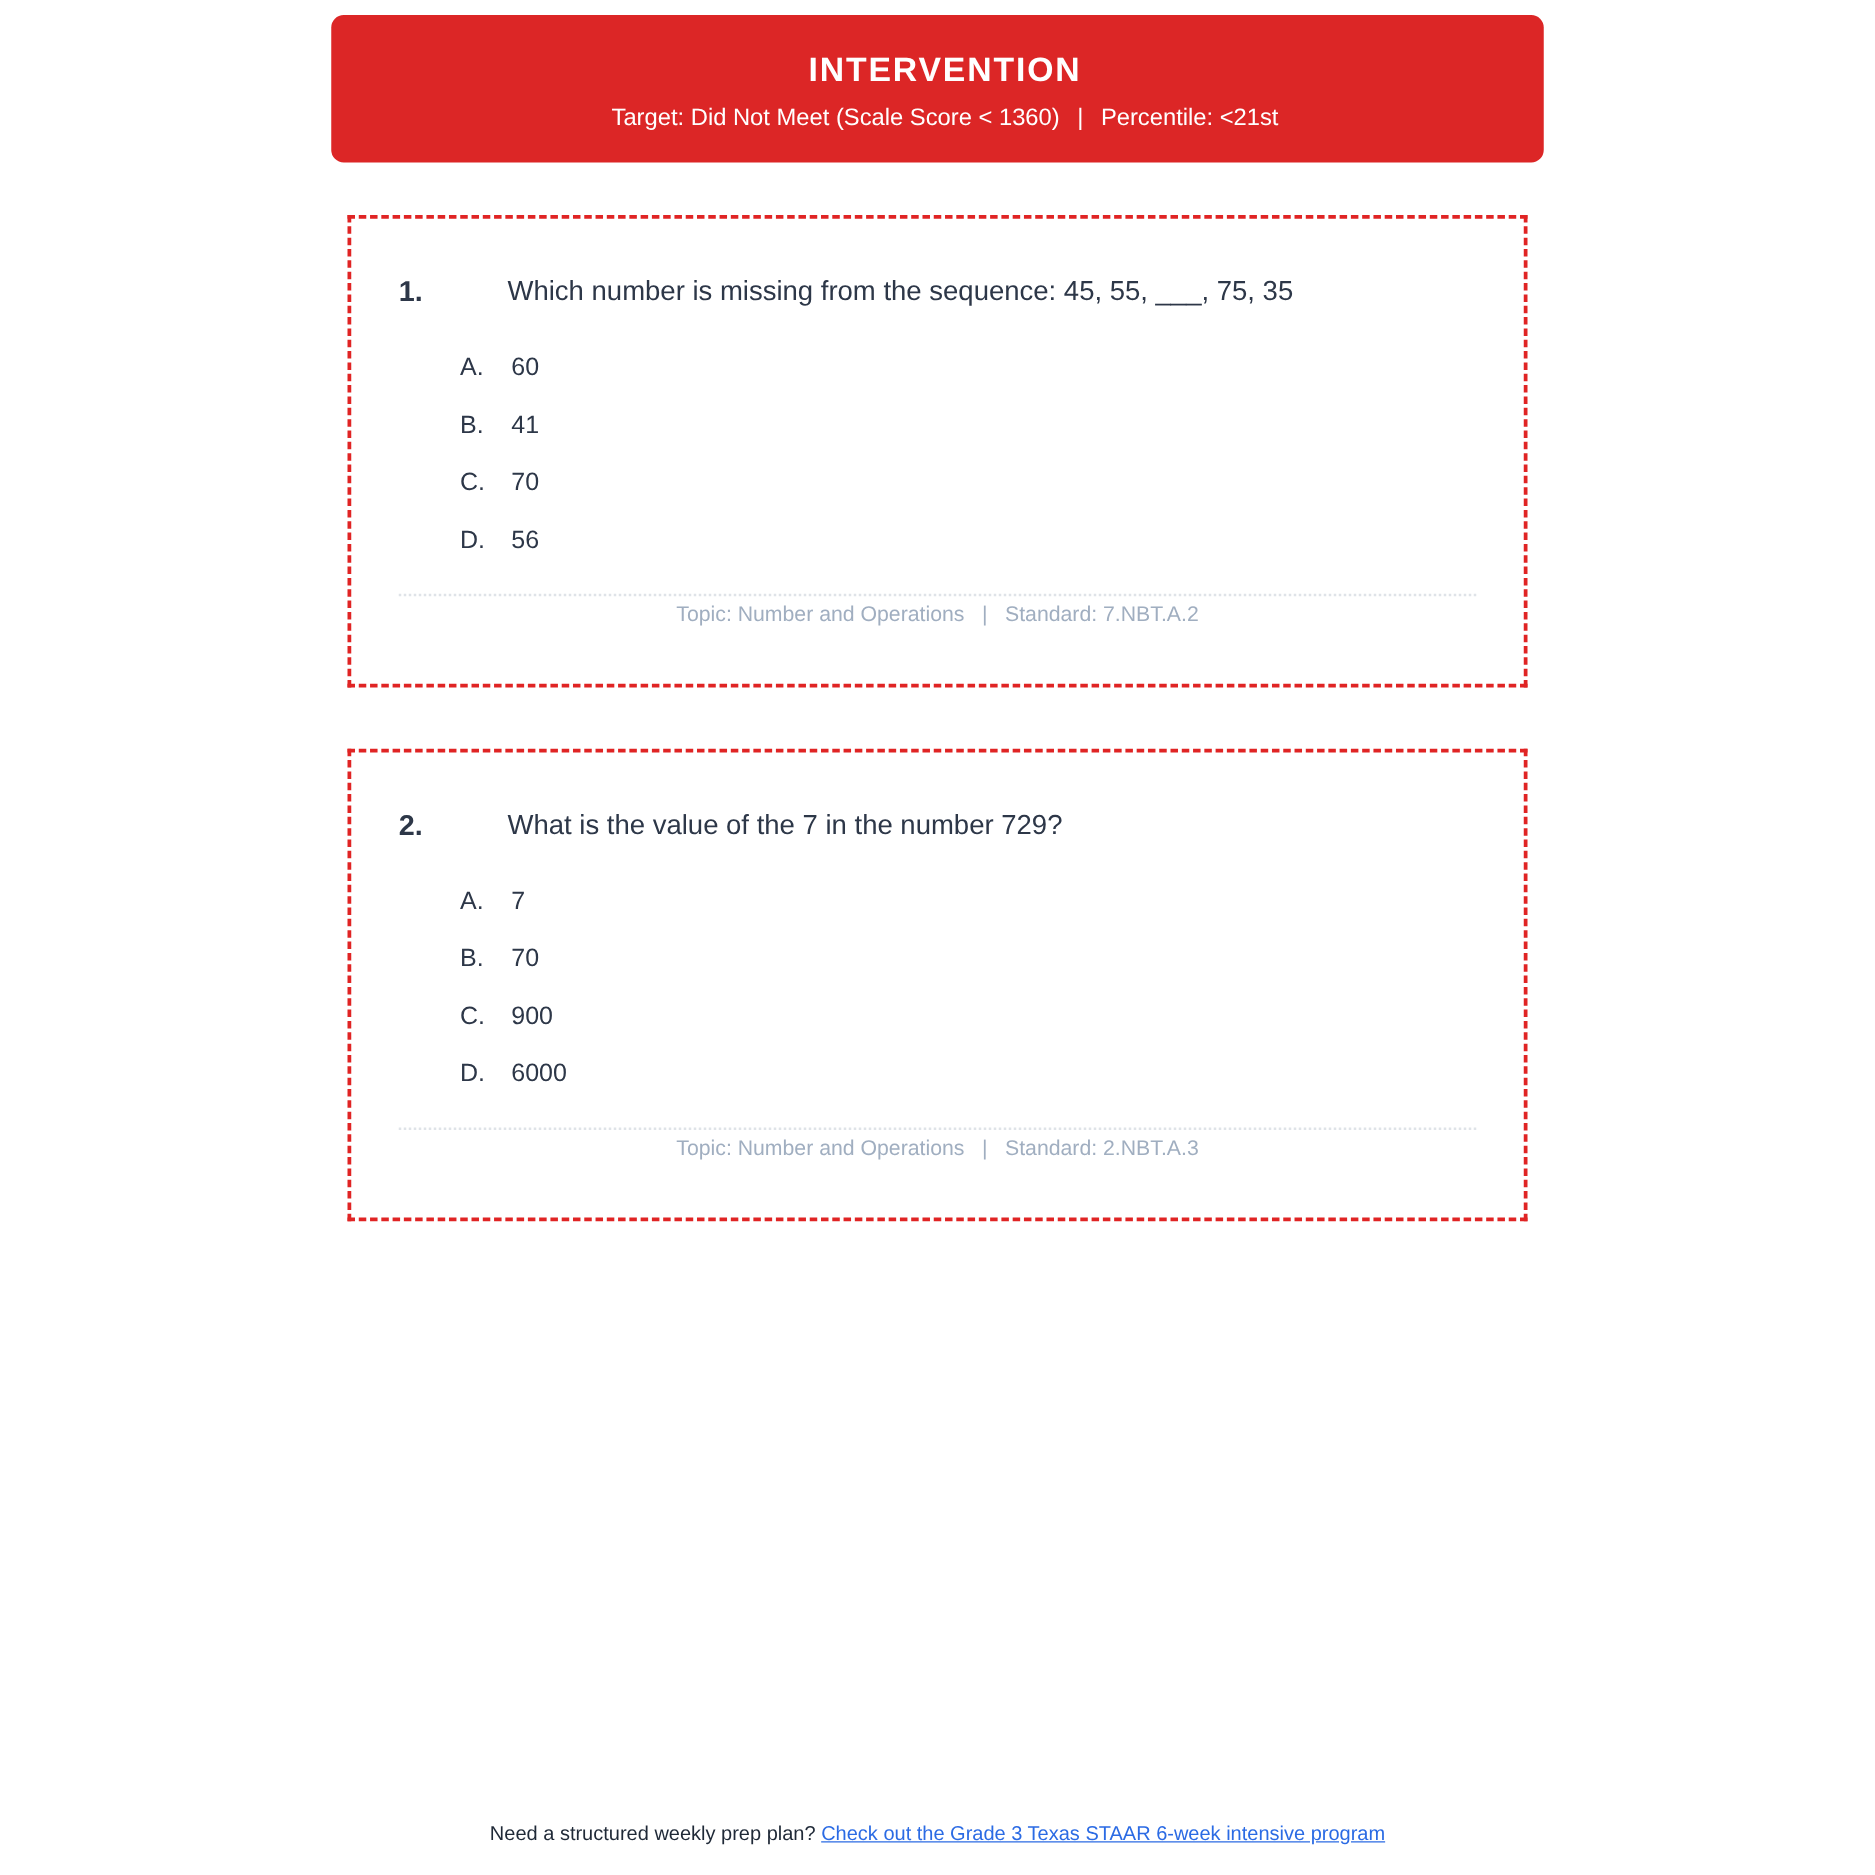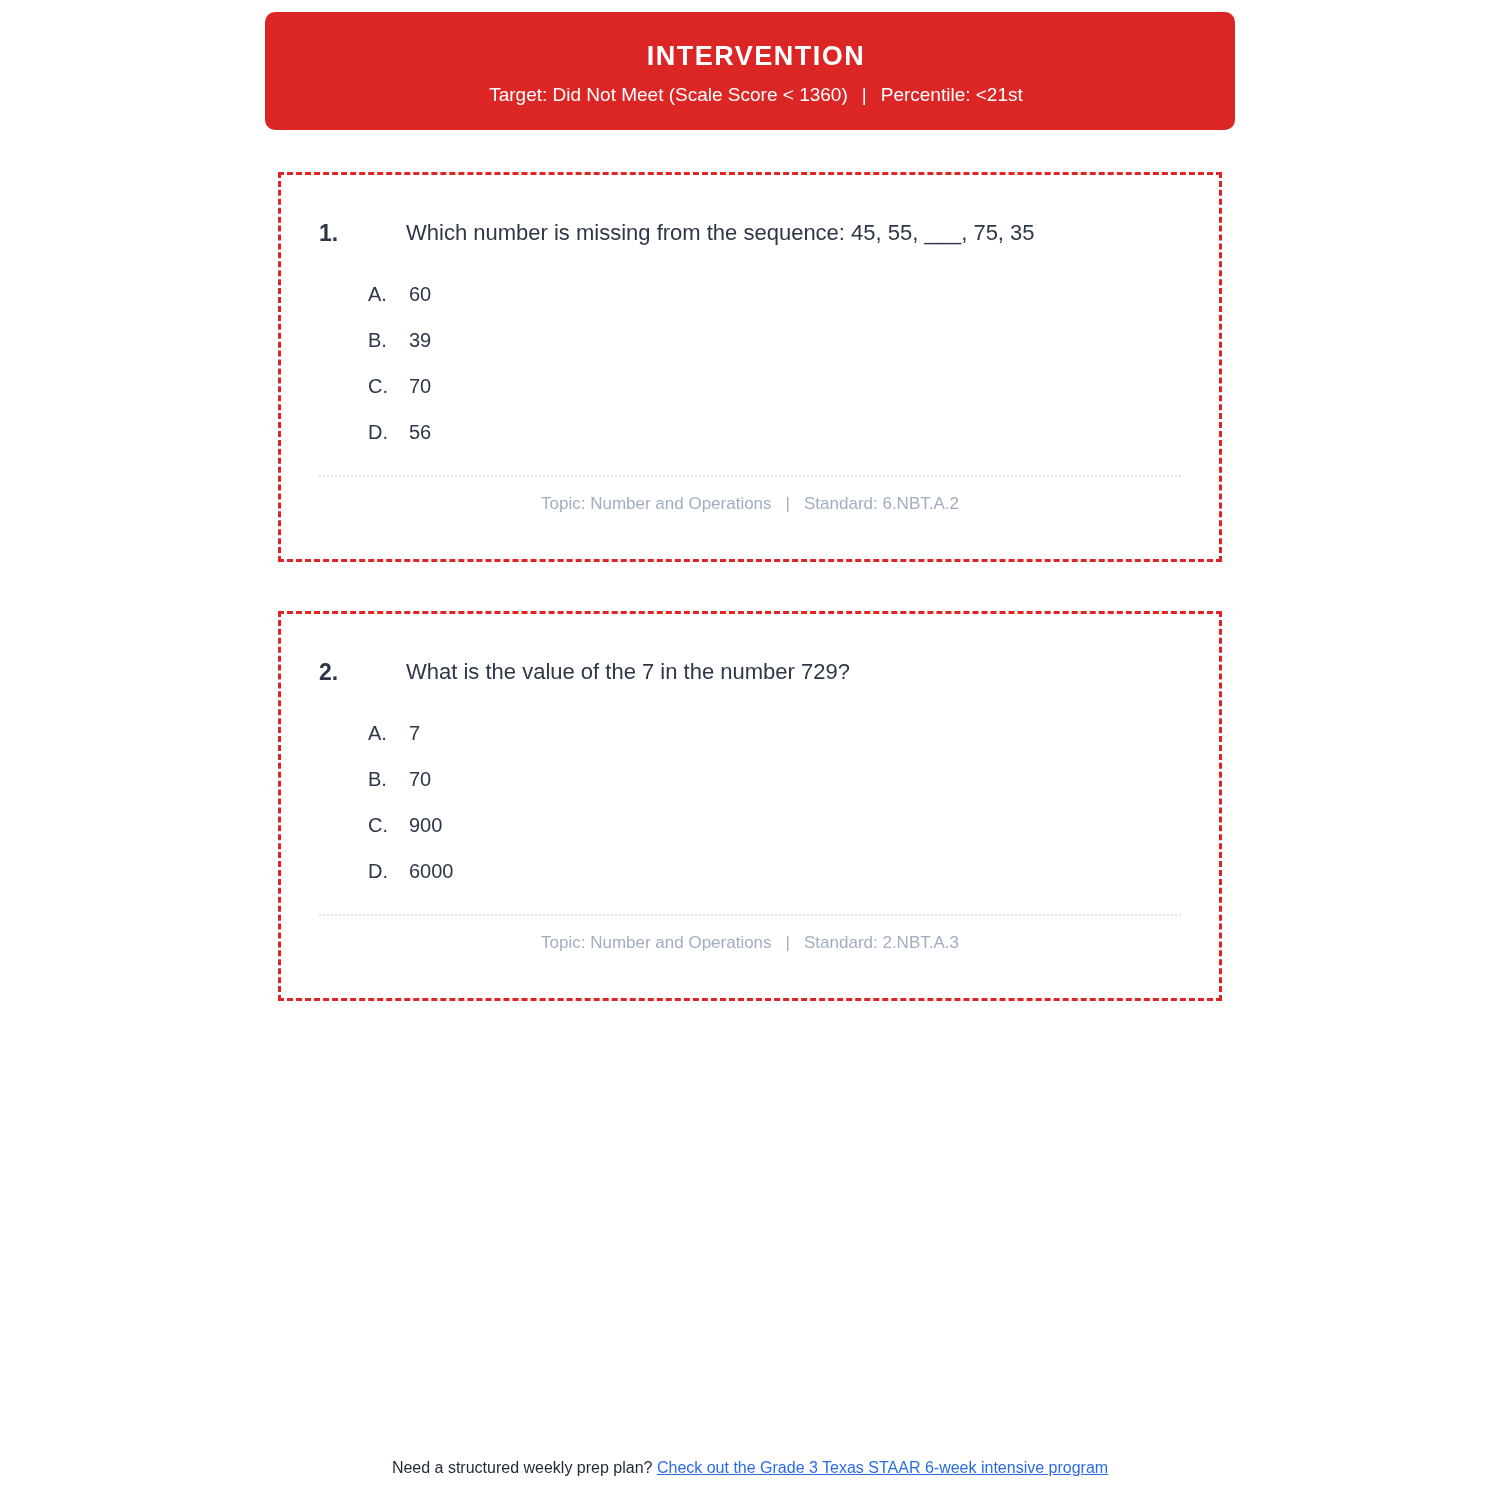--- a/index.html
+++ b/index.html
@@ -82,21 +82,21 @@
     flex: 0 0 41px;
   }
 
   .divider {
     margin-top: 20px;
     border-top: 2px dotted #dfe3e8;
     height: 0;
   }
 
   .meta-row {
-    margin-top: 14px;
+    margin-top: 2px;
     display: flex;
     justify-content: center;
     align-items: baseline;
     gap: 14px;
     font-size: 17px;
     line-height: 26px;
     color: #a0aec0;
   }
 
   
@@ -134,36 +134,36 @@
     <div class="q-number">1.</div>
     <div class="q-text">Which number is missing from the sequence: 45, 55, ___, 75, 35</div>
   </div>
   <ul class="options">
     <li class="option">
       <span class="option-label">A.</span>
       <span class="option-value">60</span>
     </li>
     <li class="option">
       <span class="option-label">B.</span>
-      <span class="option-value">39</span>
+      <span class="option-value">41</span>
     </li>
     <li class="option">
       <span class="option-label">C.</span>
       <span class="option-value">70</span>
     </li>
     <li class="option">
       <span class="option-label">D.</span>
       <span class="option-value">56</span>
     </li>
   </ul>
   <div class="divider"></div>
   <div class="meta-row">
     <span>Topic: Number and Operations</span>
     <span>|</span>
-    <span>Standard: 6.NBT.A.2</span>
+    <span>Standard: 7.NBT.A.2</span>
   </div>
 </div>
 
 <div class="card">
   <div class="q-row">
     <div class="q-number">2.</div>
     <div class="q-text">What is the value of the 7 in the number 729?</div>
   </div>
   <ul class="options">
     <li class="option">

